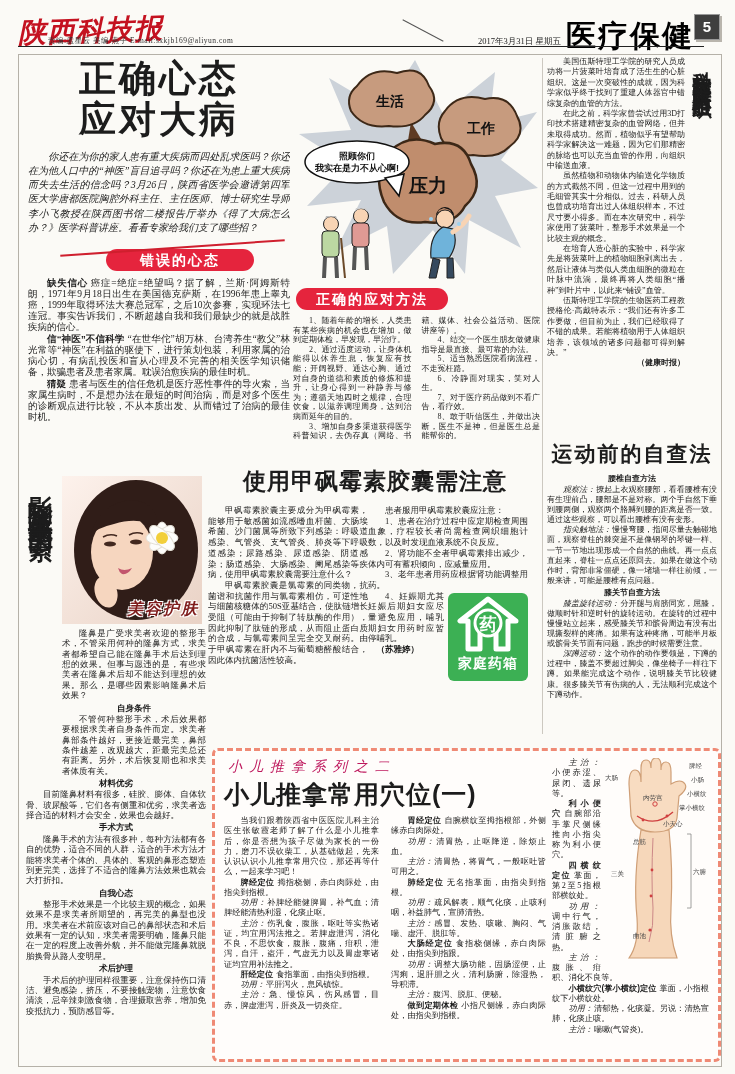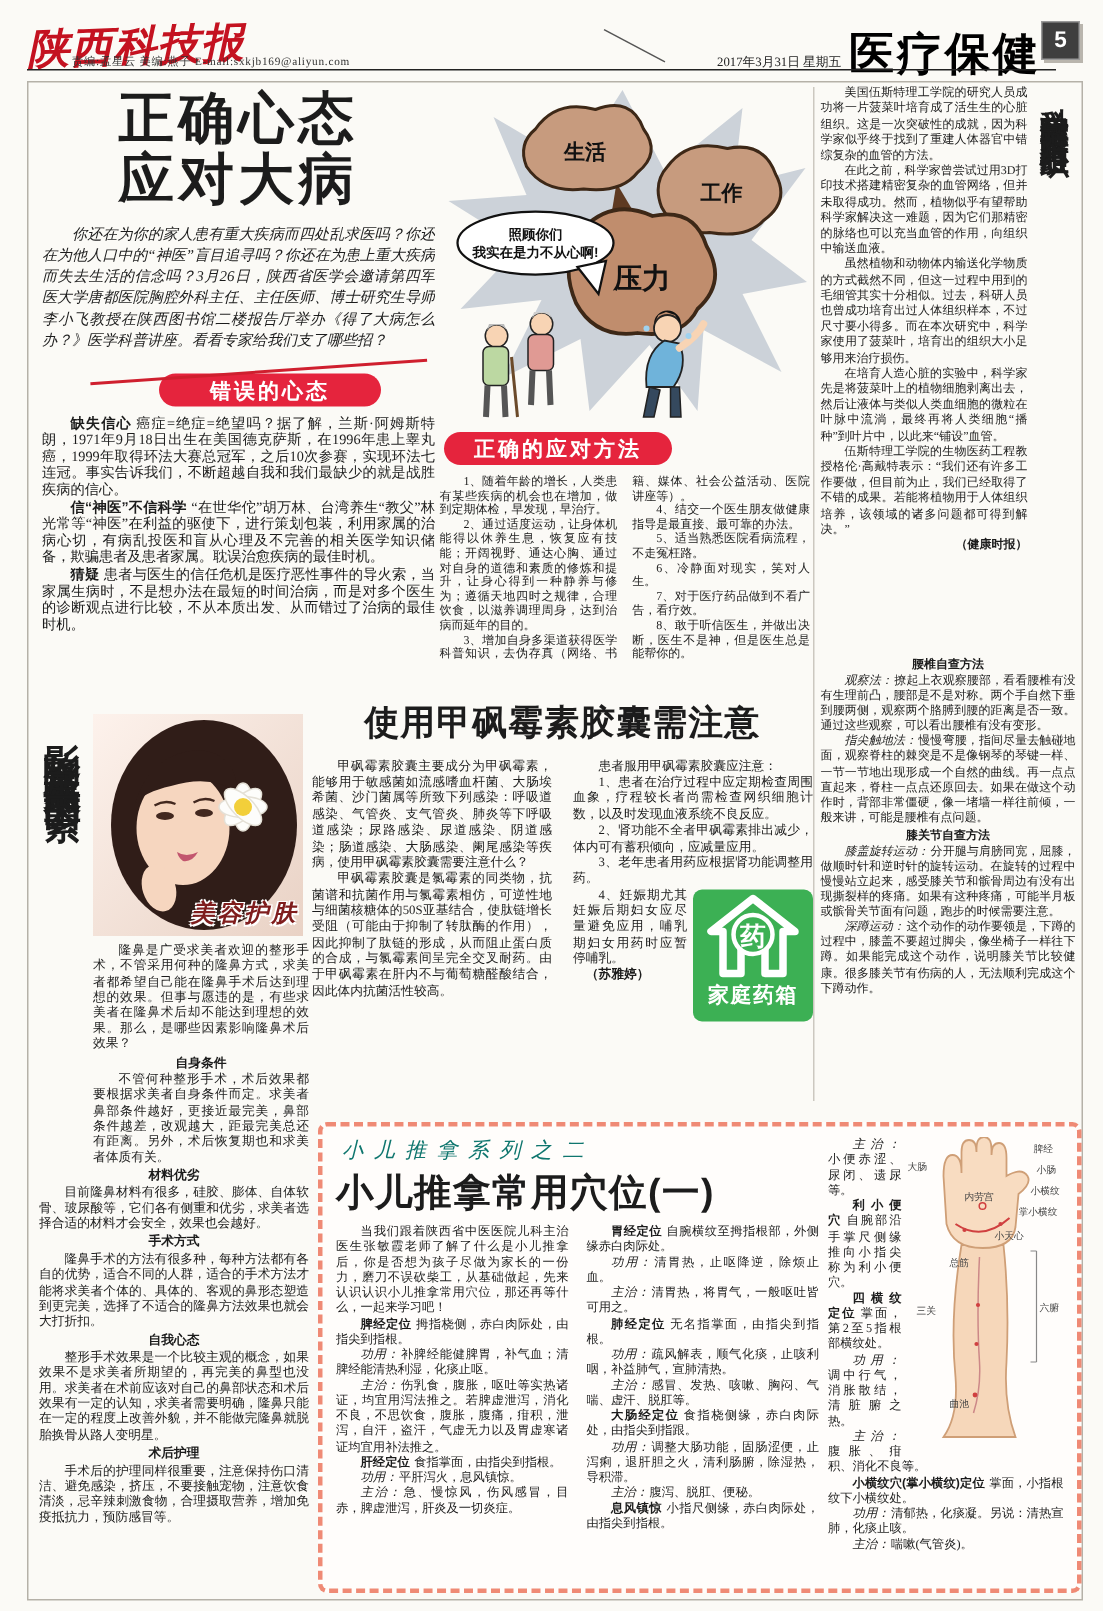--- a/index.html
+++ b/index.html
@@ -60,33 +60,33 @@
            height:276px;flex:none;}
   #nose-c1{flex:1;padding-left:4px;}
   #nose-photo{position:relative;width:140px;height:148px;margin-bottom:4px;}
   #nose-caption{position:absolute;right:3px;bottom:4px;color:#7f1d1d;font-weight:bold;
                 font-style:italic;font-size:16px;letter-spacing:2px;
                 text-shadow:1px 1px 0 #fff,-1px -1px 0 #fff,1px -1px 0 #fff,-1px 1px 0 #fff;}
   .nose-txt{font-size:8.5px;line-height:1.22;}
   
   #med{left:208px;top:462px;width:334px;height:282px;overflow:hidden;}
   #med-title{text-align:center;font-size:23px;font-weight:900;letter-spacing:1px;margin:4px 0 8px;}
-  #med-cols{display:flex;gap:14px;}
+  #med-cols{display:flex;}
   .med-col{width:160px;font-size:8.5px;line-height:1.26;}
   #badge{float:right;width:80px;height:88px;background:#3cb054;border-radius:6px;
          margin:2px 0 0 4px;text-align:center;overflow:hidden;}
   #badge-label{color:#fff;font-weight:bold;font-size:14px;letter-spacing:1px;
                font-family:"Liberation Sans",sans-serif;margin-top:-2px;}
   #med-byline{font-weight:bold;text-indent:1em;}
   
   #massage{left:212px;top:748px;width:509px;height:314px;border:3px dashed #ef8a75;
            border-radius:6px;background:#fffdfb;box-sizing:border-box;padding:7px 9px;
            display:flex;overflow:hidden;}
   #mbox-left{width:322px;flex:none;}
-  #mbox-series{font-size:14px;font-style:italic;letter-spacing:7px;color:#0f766e;text-indent:4px;}
+  #mbox-series{font-size:14px;font-style:italic;letter-spacing:7px;color:#be185d;text-indent:4px;}
   #mbox-title{text-align:left;font-size:25px;font-weight:900;letter-spacing:1px;margin:2px 0 5px;}
   #mcols{column-count:2;column-gap:12px;height:246px;font-size:8.2px;line-height:1.25;overflow:hidden;}
   #mbox-right{flex:1;padding-left:6px;font-size:8.2px;line-height:1.25;}
   #hand-img{float:right;width:106px;height:210px;margin:0 0 2px 2px;}
 </style>
 </head>
 <body>
 
 <div class="abs" id="logo">陕西科技报</div>
 <div class="abs" id="edition">责编:孟星云  美编:燕子  E-mail:sxkjb169@aliyun.com</div>
@@ -183,32 +183,33 @@
 </div>
 
 <div class="abs" id="spinach">
   <div id="spinach-text">
     <div>
 
         <p class="para"><span>美国伍斯特理工学院的研究人员成功将一片菠菜叶培育成了活生生的心脏组织。这是一次突破性的成就，因为科学家似乎终于找到了重建人体器官中错综复杂的血管的方法。</span></p>
 
         <p class="para"><span>在此之前，科学家曾尝试过用3D打印技术搭建精密复杂的血管网络，但并未取得成功。然而，植物似乎有望帮助科学家解决这一难题，因为它们那精密的脉络也可以充当血管的作用，向组织中输送血液。</span></p>
 
-        <p class="para"><span>虽然植物和动物体内输送化学物质的方式截然不同，但这一过程中用到的毛细管其实十分相似。过去，科研人员也曾成功培育出过人体组织样本，不过尺寸要小得多。而在本次研究中，科学家使用了菠菜叶，培育出的组织大小足够用来治疗损伤。</span></p>
+        <p class="para"><span>虽然植物和动物体内输送化学物质的方式截然不同，但这一过程中用到的毛细管其实十分相似。过去，科研人员也曾成功培育出过人体组织样本，不过尺寸要小得多。而在本次研究中，科学家使用了菠菜叶，整形手术效果是一个比较主观的概念。</span></p>
 
         <p class="para"><span>在培育人造心脏的实验中，科学家先是将菠菜叶上的植物细胞剥离出去，然后让液体与类似人类血细胞的微粒在叶脉中流淌，最终再将人类细胞“播种”到叶片中，以此来“铺设”血管。</span></p>
 
         <p class="para"><span>伍斯特理工学院的生物医药工程教授格伦·高戴特表示：“我们还有许多工作要做，但目前为止，我们已经取得了不错的成果。若能将植物用于人体组织培养，该领域的诸多问题都可得到解决。”</span></p>
       </div>
     <p class="attrib">（健康时报）</p>
   </div>
   <div id="spinach-title">科学家用菠菜叶培育出『心脏组织』</div>
 </div>
 
 <div class="abs" id="selfcheck">
+  <div id="selfcheck-title" class="hei">运动前的自查法</div>
   <div id="selfcheck-list">
 
       <p class="para">
         <span class="phead">腰椎自查方法</span>
       </p>
 
       <p class="para"><i class="klabel">观察法：</i><span>撩起上衣观察腰部，看看腰椎有没有生理前凸，腰部是不是对称。两个手自然下垂到腰两侧，观察两个胳膊到腰的距离是否一致。通过这些观察，可以看出腰椎有没有变形。</span></p>
 
       <p class="para"><i class="klabel">指尖触地法：</i><span>慢慢弯腰，指间尽量去触碰地面，观察脊柱的棘突是不是像钢琴的琴键一样、一节一节地出现形成一个自然的曲线。再一点点直起来，脊柱一点点还原回去。如果在做这个动作时，背部非常僵硬，像一堵墙一样往前倾，一般来讲，可能是腰椎有点问题。</span></p>
 
@@ -363,21 +364,21 @@
         <p class="para"><i class="klabel">功用：</i><span>疏风解表，顺气化痰，止咳利咽，补益肺气，宣肺清热。</span></p>
 
         <p class="para"><i class="klabel">主治：</i><span>感冒、发热、咳嗽、胸闷、气喘、虚汗、脱肛等。</span></p>
 
         <p class="para"><b class="plead">大肠经定位</b><span>食指桡侧缘，赤白肉际处，由指尖到指跟。</span></p>
 
         <p class="para"><i class="klabel">功用：</i><span>调整大肠功能，固肠涩便，止泻痢，退肝胆之火，清利肠腑，除湿热，导积滞。</span></p>
 
         <p class="para"><i class="klabel">主治：</i><span>腹泻、脱肛、便秘。</span></p>
 
-        <p class="para"><b class="plead">息风镇惊</b><span>小指尺侧缘，赤白肉际处，由指尖到指根。</span></p>
+        <p class="para"><b class="plead">做到定期体检</b><span>小指尺侧缘，赤白肉际处，由指尖到指根。</span></p>
       </div>
   </div>
   <div id="mbox-right">
     <svg id="hand-img" viewBox="0 0 106 210">
 
       <path d="M38 72 Q30 120 34 160 Q36 186 26 200 L74 200 Q66 178 68 150 Q70 110 66 72 Z" fill="#f6d7ba" stroke="#cf9f77" stroke-width="1.2"></path>
 
       <path d="M26 26 Q26 12 32 12 Q38 12 38 24 L38 10 Q38 2 43 2 Q48 2 48 10 L48 8 Q48 0 53 0 Q58 0 58 8 L58 12 Q58 4 63 4 Q68 4 68 14 L68 26 Q78 20 82 26 Q85 31 76 38 L74 60 Q72 74 52 74 Q32 74 28 58 Z" fill="#f8dcc1" stroke="#cf9f77" stroke-width="1.2"></path>
       <path d="M34 58 Q52 70 70 54" fill="none" stroke="#d04040" stroke-width="1.4"></path>
       <circle cx="52" cy="46" r="2.2" fill="none" stroke="#d04040" stroke-width="1"></circle>

